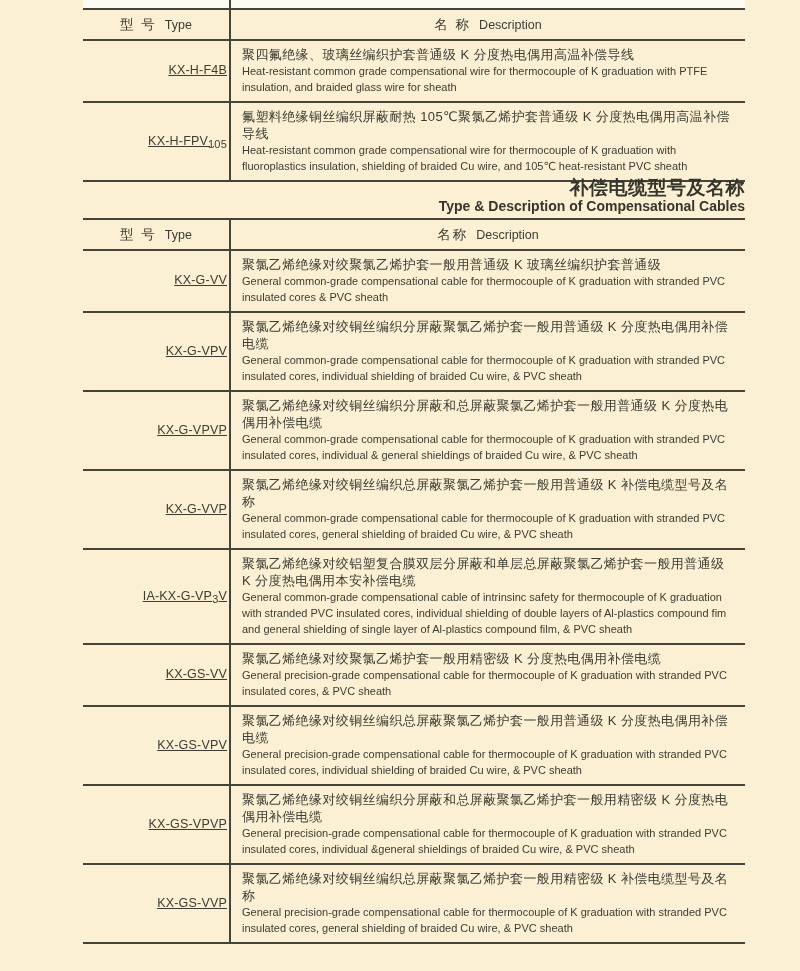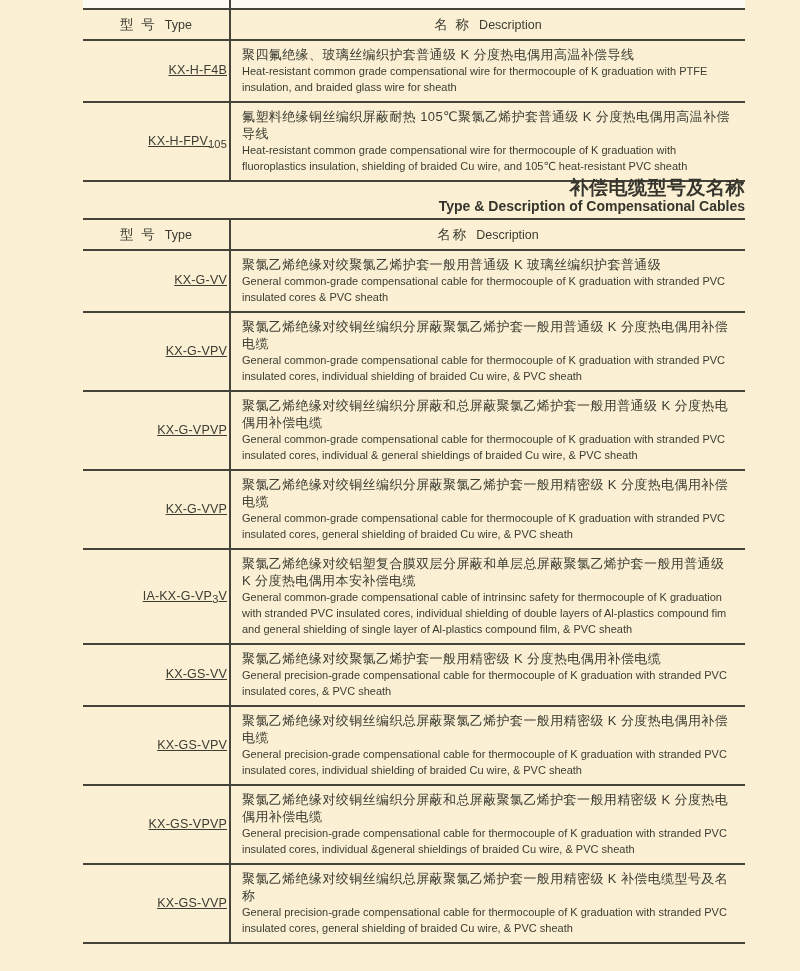--- a/index.html
+++ b/index.html
@@ -145,21 +145,21 @@
     <td class="type-cell"><span>KX-G-VPVP</span><sub class="model-sub"></sub><span></span></td>
     <td class="desc-cell">
       <div class="zh-line">聚氯乙烯绝缘对绞铜丝编织分屏蔽和总屏蔽聚氯乙烯护套一般用普通级 K 分度热电偶用补偿电缆</div>
       <div class="en-line">General common-grade compensational cable for thermocouple of K graduation with stranded PVC insulated cores, individual &amp; general shieldings of braided Cu wire, &amp; PVC sheath</div>
     </td>
   </tr>
 
   <tr>
     <td class="type-cell"><span>KX-G-VVP</span><sub class="model-sub"></sub><span></span></td>
     <td class="desc-cell">
-      <div class="zh-line">聚氯乙烯绝缘对绞铜丝编织分屏蔽聚氯乙烯护套一般用精密级 K 分度热电偶用补偿电缆</div>
+      <div class="zh-line">聚氯乙烯绝缘对绞铜丝编织总屏蔽聚氯乙烯护套一般用普通级 K 补偿电缆型号及名称</div>
       <div class="en-line">General common-grade compensational cable for thermocouple of K graduation with stranded PVC insulated cores, general shielding of braided Cu wire, &amp; PVC sheath</div>
     </td>
   </tr>
 
   <tr>
     <td class="type-cell"><span>IA-KX-G-VP</span><sub class="model-sub">3</sub><span>V</span></td>
     <td class="desc-cell">
       <div class="zh-line">聚氯乙烯绝缘对绞铝塑复合膜双层分屏蔽和单层总屏蔽聚氯乙烯护套一般用普通级 K 分度热电偶用本安补偿电缆</div>
       <div class="en-line">General common-grade compensational cable of intrinsinc safety for thermocouple of K graduation with stranded PVC insulated cores, individual shielding of double layers of Al-plastics compound fim and general shielding of single layer of Al-plastics compound film, &amp; PVC sheath</div>
     </td>
@@ -169,21 +169,21 @@
     <td class="type-cell"><span>KX-GS-VV</span><sub class="model-sub"></sub><span></span></td>
     <td class="desc-cell">
       <div class="zh-line">聚氯乙烯绝缘对绞聚氯乙烯护套一般用精密级 K 分度热电偶用补偿电缆</div>
       <div class="en-line">General precision-grade compensational cable for thermocouple of K graduation with stranded PVC insulated cores, &amp; PVC sheath</div>
     </td>
   </tr>
 
   <tr>
     <td class="type-cell"><span>KX-GS-VPV</span><sub class="model-sub"></sub><span></span></td>
     <td class="desc-cell">
-      <div class="zh-line">聚氯乙烯绝缘对绞铜丝编织总屏蔽聚氯乙烯护套一般用精密级 K 分度热电偶用补偿电缆</div>
+      <div class="zh-line">聚氯乙烯绝缘对绞铜丝编织总屏蔽聚氯乙烯护套一般用普通级 K 分度热电偶用补偿电缆</div>
       <div class="en-line">General precision-grade compensational cable for thermocouple of K graduation with stranded PVC insulated cores, individual shielding of braided Cu wire, &amp; PVC sheath</div>
     </td>
   </tr>
 
   <tr>
     <td class="type-cell"><span>KX-GS-VPVP</span><sub class="model-sub"></sub><span></span></td>
     <td class="desc-cell">
       <div class="zh-line">聚氯乙烯绝缘对绞铜丝编织分屏蔽和总屏蔽聚氯乙烯护套一般用精密级 K 分度热电偶用补偿电缆</div>
       <div class="en-line">General precision-grade compensational cable for thermocouple of K graduation with stranded PVC insulated cores, individual &amp;general shieldings of braided Cu wire, &amp; PVC sheath</div>
     </td>

